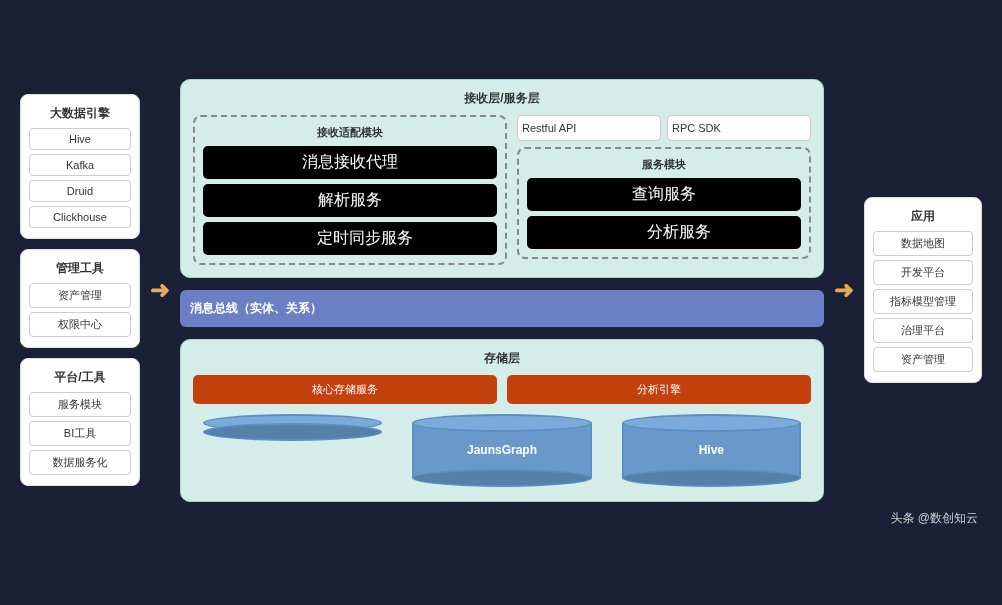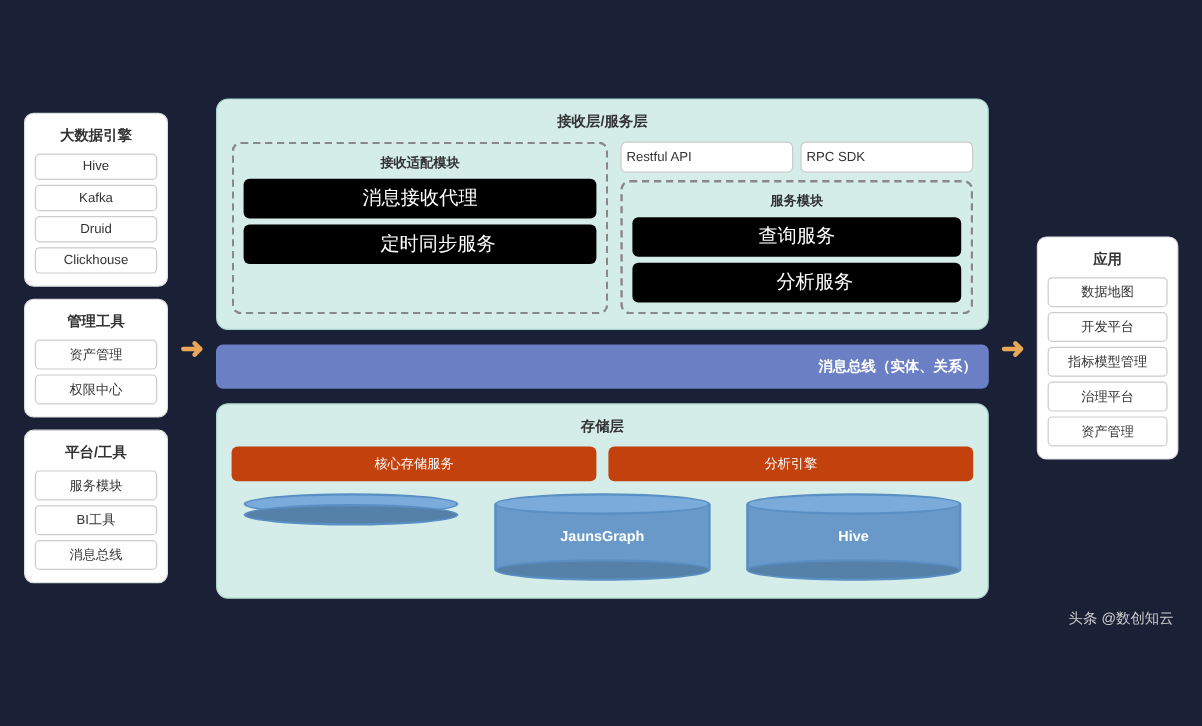--- a/index.html
+++ b/index.html
@@ -150,21 +150,21 @@
     .service-module-box {
       border: 2px dashed #888;
       border-radius: 8px;
       padding: 8px;
     }
 
     
     .message-bus {
       background: #6b7fc4;
       border-radius: 6px;
-      text-align: right;
+      text-align: left;
       color: #fff;
       font-size: 12px;
       font-weight: bold;
       padding: 10px;
     }
 
     
     .storage-layer {
       background: #d4ede8;
       border-radius: 10px;
@@ -279,35 +279,36 @@
       </div>
       <div class="section-box">
         <div class="section-title">管理工具</div>
         <div class="item-box">资产管理</div>
         <div class="item-box">权限中心</div>
       </div>
       <div class="section-box">
         <div class="section-title">平台/工具</div>
         <div class="item-box">服务模块</div>
         <div class="item-box">BI工具</div>
-        <div class="item-box">消息总线</div>
+        <div class="item-box">数据服务化</div>
       </div>
     </div>
 
     <div class="arrow">➜</div>
 
     <div class="center-panel">
 
       <div class="reception-layer">
         <div class="layer-title">接收层/服务层</div>
         <div class="reception-inner">
 
           <div class="adapt-module">
             <div class="module-title">接收适配模块</div>
             <div class="orange-box">消息接收代理</div>
+            <div class="orange-box">解析服务</div>
             <div class="orange-box">定时同步服务</div>
           </div>
 
           <div class="service-right">
             <div class="api-row">
               <div class="api-box">Restful API</div>
               <div class="api-box">RPC SDK</div>
             </div>
             <div class="service-module-box">
               <div class="module-title">服务模块</div>

